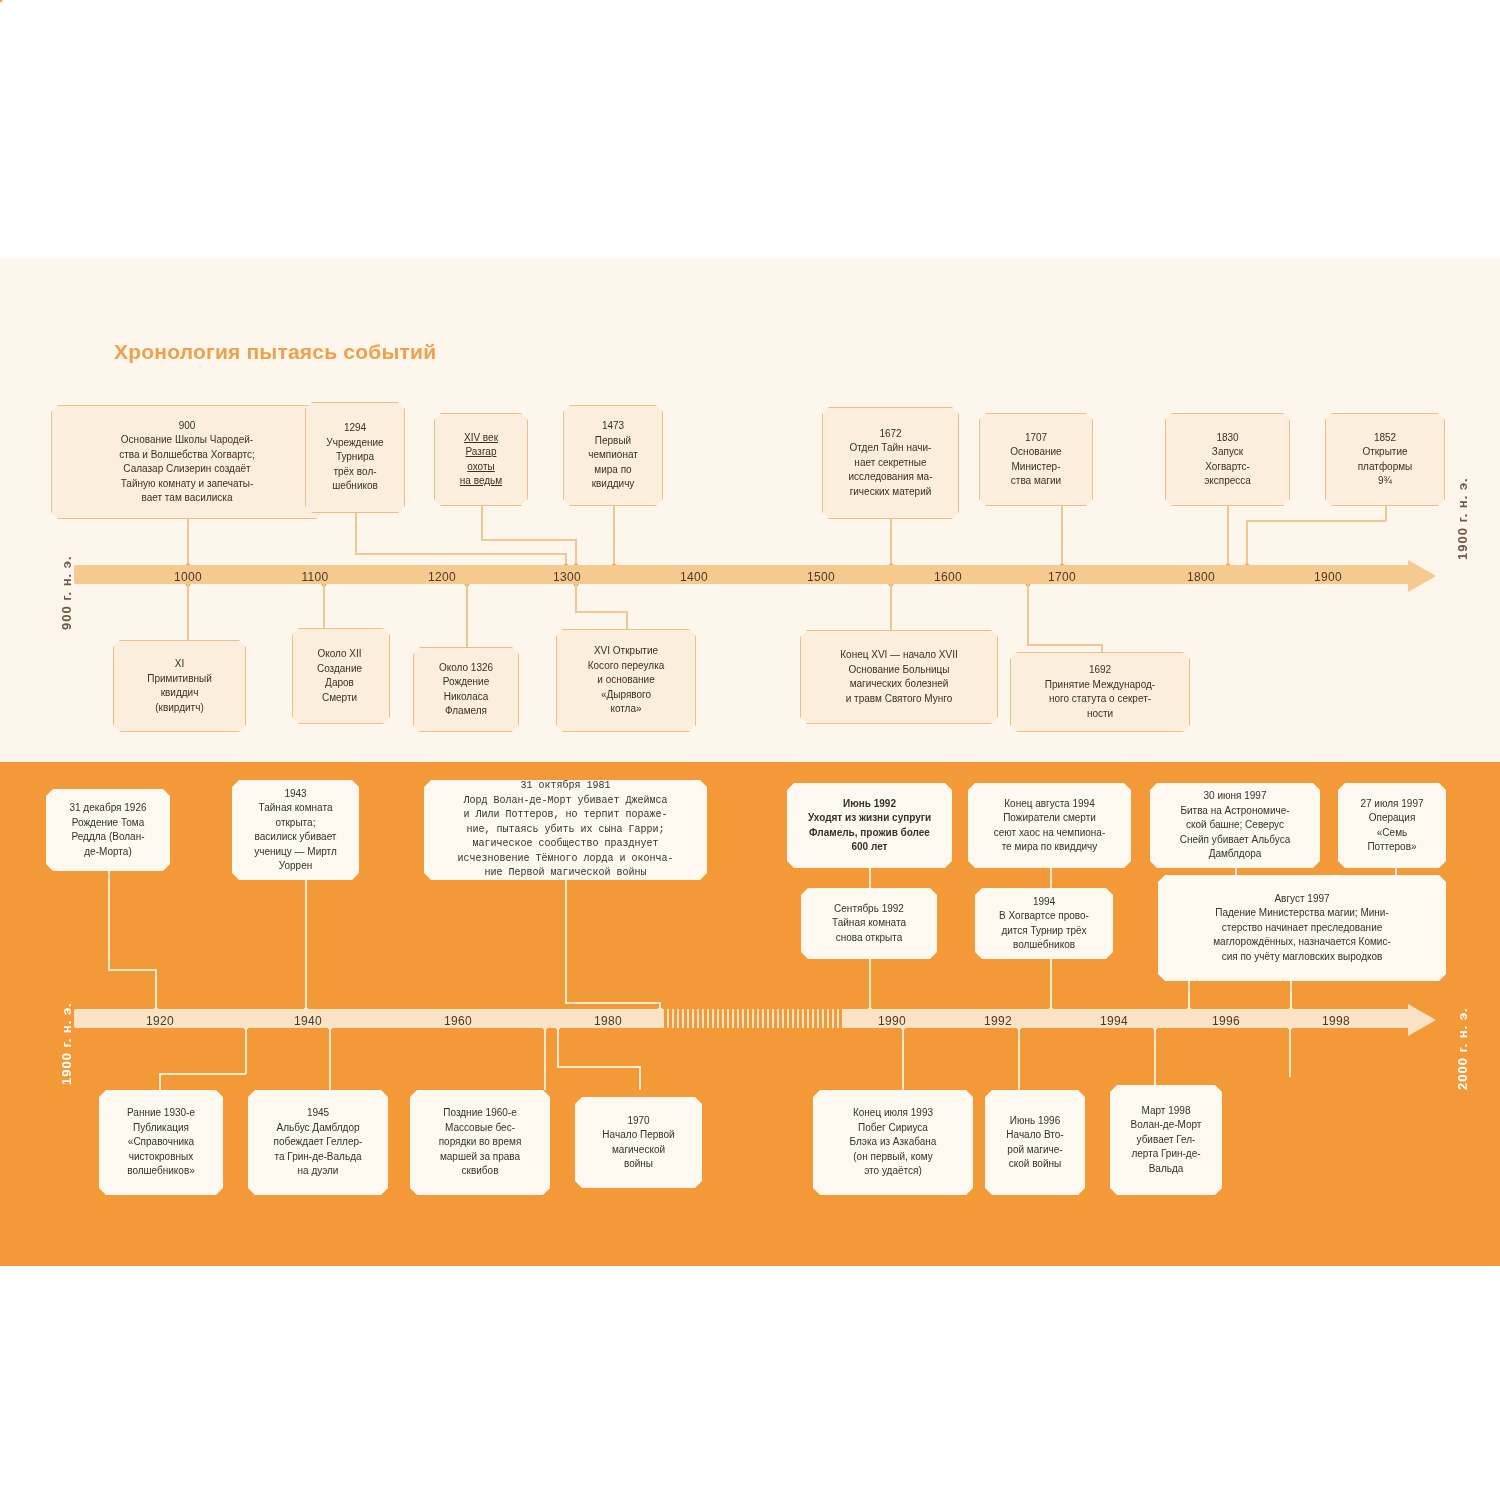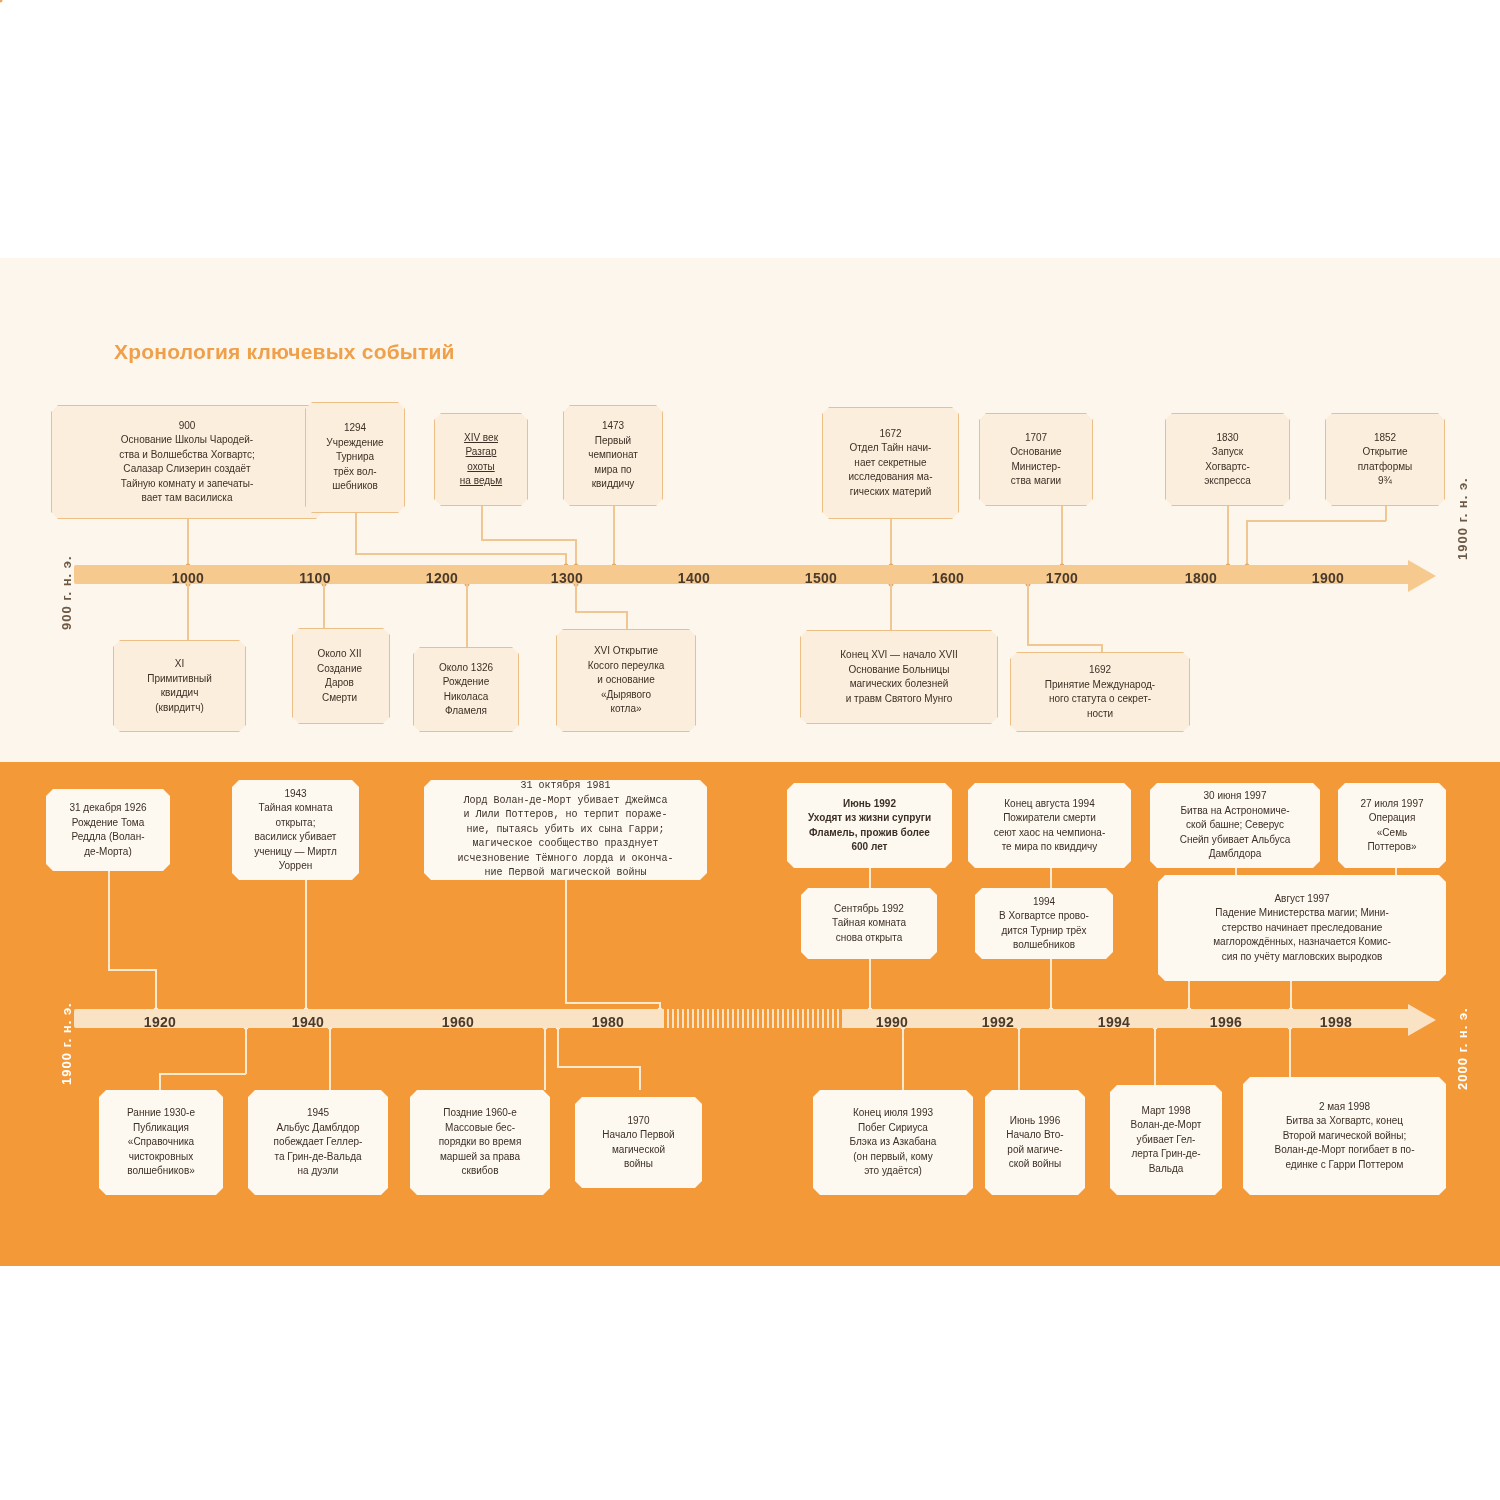--- a/index.html
+++ b/index.html
@@ -27,21 +27,21 @@
   .axis{position:absolute;height:19px;border-radius:2px;}
   #axis-top{left:74px;top:565px;width:1340px;background:#f6c98e;}
   #axis-bot{left:74px;top:1009px;width:1340px;background:#fae2c4;}
   .axis-arrow{position:absolute;width:0;height:0;
     border-top:17px solid transparent;border-bottom:17px solid transparent;}
   #arrow-top{left:1408px;top:566px;border-left:28px solid #f6c98e;
     border-top-width:16px;border-bottom-width:16px;margin-top:-6px;}
   #arrow-bot{left:1408px;top:1010px;border-left:28px solid #fae2c4;
     border-top-width:16px;border-bottom-width:16px;margin-top:-6px;}
 
-  .tick-label{position:absolute;font-size:14px;font-weight:bold;color:#4a3a2c;
+  .tick-label{position:absolute;font-size:12px;font-weight:normal;color:#4a3a2c;
     transform:translateX(-50%);letter-spacing:0.3px;}
   #axis-top .tick-label{top:5px;}
   #axis-bot .tick-label{top:5px;}
 
   
   #axis-break{position:absolute;left:662px;top:1009px;width:180px;height:19px;
     background:repeating-linear-gradient(to right,#fae2c4 0px,#fae2c4 2px,#f49938 2px,#f49938 5px);}
 
   
   .side-label{position:absolute;font-size:13px;font-weight:bold;
@@ -82,21 +82,21 @@
   .dot-b{background:#fdf0dd;}
 </style>
 </head>
 <body>
 
 <div id="stage">
 
   <div class="section" id="top-section"></div>
   <div class="section" id="bottom-section"></div>
 
-  <div id="title">Хронология ключевых событий</div>
+  <div id="title">Хронология пытаясь событий</div>
 
   <div id="conn-top">
 
     <div class="conn conn-v" style="left:187px;top:519px;height:47px;"></div>
     <div class="dot" style="left:188px;top:566px;"></div>
 
     <div class="conn conn-v" style="left:355px;top:513px;height:41px;"></div>
     <div class="conn conn-h" style="left:355px;top:553px;width:211px;"></div>
     <div class="conn conn-v" style="left:565px;top:553px;height:13px;"></div>
     <div class="dot" style="left:566px;top:566px;"></div>
@@ -462,21 +462,14 @@
     </div>
 
   <div class="box box-white" style="left:1110px;top:1085px;width:112px;height:110px;">
     <span class="txt">Март 1998
 Волан-де-Морт
 убивает Гел-
 лерта Грин-де-
 Вальда</span>
     </div>
 
-  <div class="box box-white" style="left:1243px;top:1077px;width:203px;height:118px;">
-    <span class="txt">2 мая 1998
-Битва за Хогвартс, конец
-Второй магической войны;
-Волан-де-Морт погибает в по-
-единке с Гарри Поттером</span>
-    </div>
 
 </div>
 
 </body></html>

